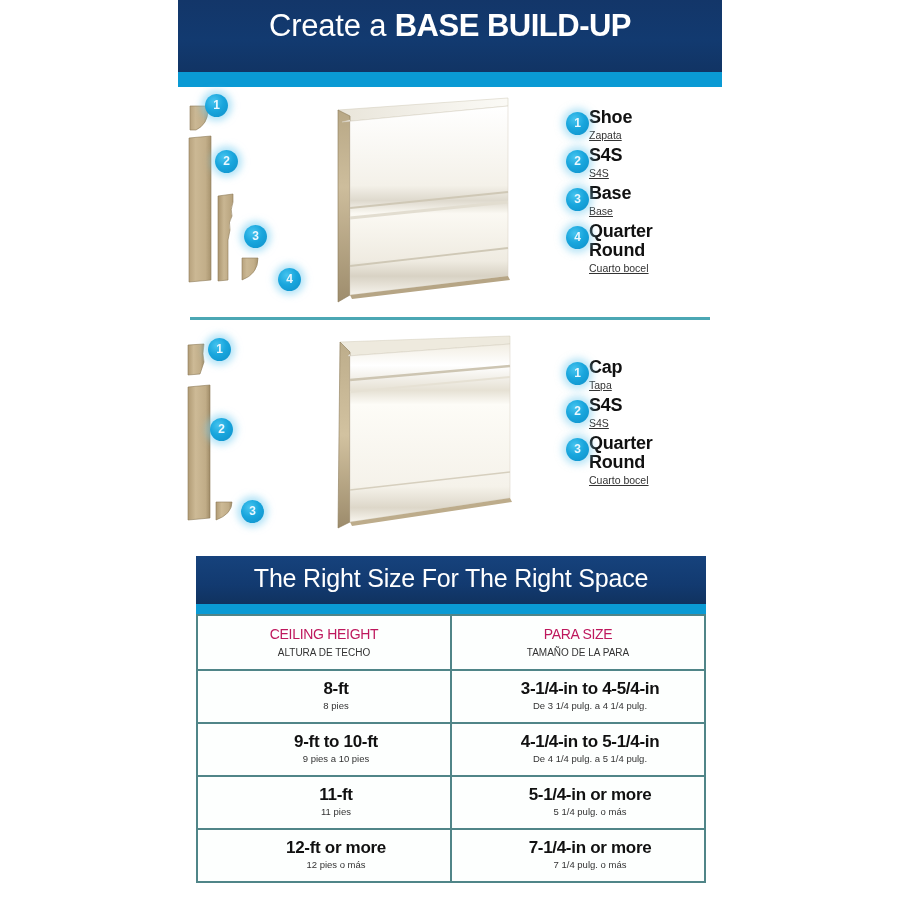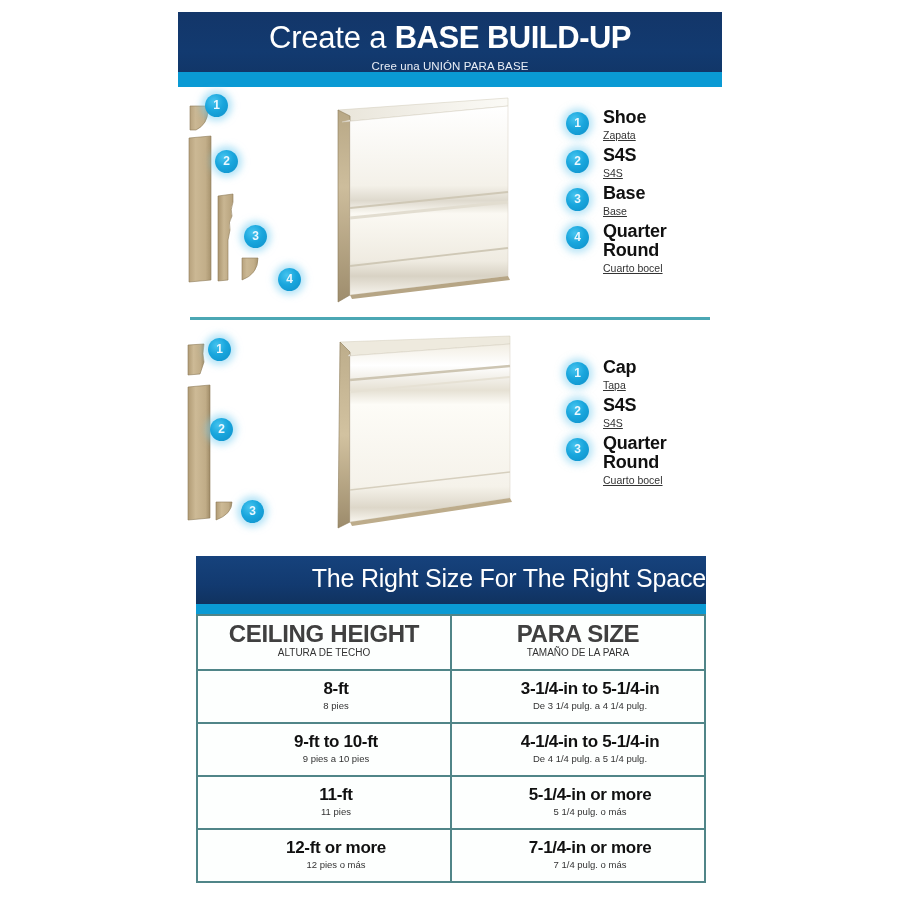--- a/index.html
+++ b/index.html
@@ -17,21 +17,21 @@
   .page {
     position: absolute;
     left: 0; top: 0;
     width: 900px; height: 900px;
     background: #ffffff;
   }
 
   
   .header {
     position: absolute;
-    left: 178px; top: 12px;
+    left: 178px; top: 0px;
     width: 544px; height: 72px;
     background: linear-gradient(180deg, #133669 0%, #123a70 55%, #113464 100%);
     text-align: center;
   }
   .header-title {
     margin: 0;
     padding-top: 10px;
     color: #ffffff;
     font-size: 31px;
     font-weight: 400;
@@ -108,21 +108,21 @@
     border-radius: 50%;
     background: radial-gradient(circle at 38% 32%, #46c4ef 0%, #19a6dd 45%, #0d8fc9 100%);
     box-shadow: 0 0 7px 4px rgba(120, 205, 240, 0.5);
     color: #eaf8ff;
     font-size: 12px;
     font-weight: 700;
     line-height: 23px;
     text-align: center;
     margin-top: 4px;
   }
-  .legend-text { margin-left: 14px; }
+  .legend-text { }
   .legend-en {
     color: #111111;
     font-size: 18px;
     font-weight: 700;
     line-height: 19px;
     letter-spacing: -0.2px;
   }
   .legend-es {
     color: #333333;
     font-size: 10.5px;
@@ -133,21 +133,21 @@
   }
 
   
   .table-wrap {
     position: absolute;
     left: 196px; top: 556px;
     width: 510px;
   }
   .table-header {
     background: linear-gradient(180deg, #16427c 0%, #123a70 60%, #10325f 100%);
-    text-align: right;
+    text-align: center;
     padding: 9px 0 11px 0;
   }
   .table-header-title {
     margin: 0;
     color: #ffffff;
     font-size: 25px;
     font-weight: 400;
     letter-spacing: -0.2px;
     line-height: 1.1;
   }
@@ -170,23 +170,23 @@
   table.size-table td, table.size-table th {
     border: 2px solid #508588;
     text-align: center;
     padding: 6px 4px 7px 4px;
     vertical-align: middle;
   }
   table.size-table th { height: 40px; }
   table.size-table td { height: 38px; padding-left: 28px; }
   .col-en {
     display: block;
-    color: #404040;
-    font-size: 24px;
-    font-weight: 700;
+    color: #be185d;
+    font-size: 14px;
+    font-weight: 400;
     letter-spacing: -0.3px;
     line-height: 20px;
   }
   .col-es {
     display: block;
     color: #333333;
     font-size: 10px;
     font-weight: 400;
     line-height: 13px;
     margin-top: 2px;
@@ -208,21 +208,20 @@
     margin-top: 1px;
   }
 </style>
 </head>
 <body>
 
 <div class="page">
 
   <div class="header">
     <div class="header-title"><span>Create a </span><b>BASE BUILD-UP</b></div>
-    <div class="header-sub">Cree una UNIÓN PARA BASE</div>
   </div>
   <div class="header-bar"></div>
 
   <div class="section" id="section-1">
 
     <svg width="400" height="225" viewBox="0 0 400 225" class="profile-stack">
       <defs>
         <linearGradient id="woodA" x1="0" y1="0" x2="1" y2="0">
           <stop offset="0%" stop-color="#b7a27d"></stop>
           <stop offset="30%" stop-color="#cbb894"></stop>
@@ -403,21 +402,21 @@
           </th>
         </tr>
       </thead>
       <tbody>
         <tr>
           <td>
             <span class="cell-en">8-ft</span>
             <span class="cell-es">8 pies</span>
           </td>
           <td>
-            <span class="cell-en">3-1/4-in to 5-1/4-in</span>
+            <span class="cell-en">3-1/4-in to 4-5/4-in</span>
             <span class="cell-es">De 3 1/4 pulg. a 4 1/4 pulg.</span>
           </td>
         </tr>
         <tr>
           <td>
             <span class="cell-en">9-ft to 10-ft</span>
             <span class="cell-es">9 pies a 10 pies</span>
           </td>
           <td>
             <span class="cell-en">4-1/4-in to 5-1/4-in</span>

